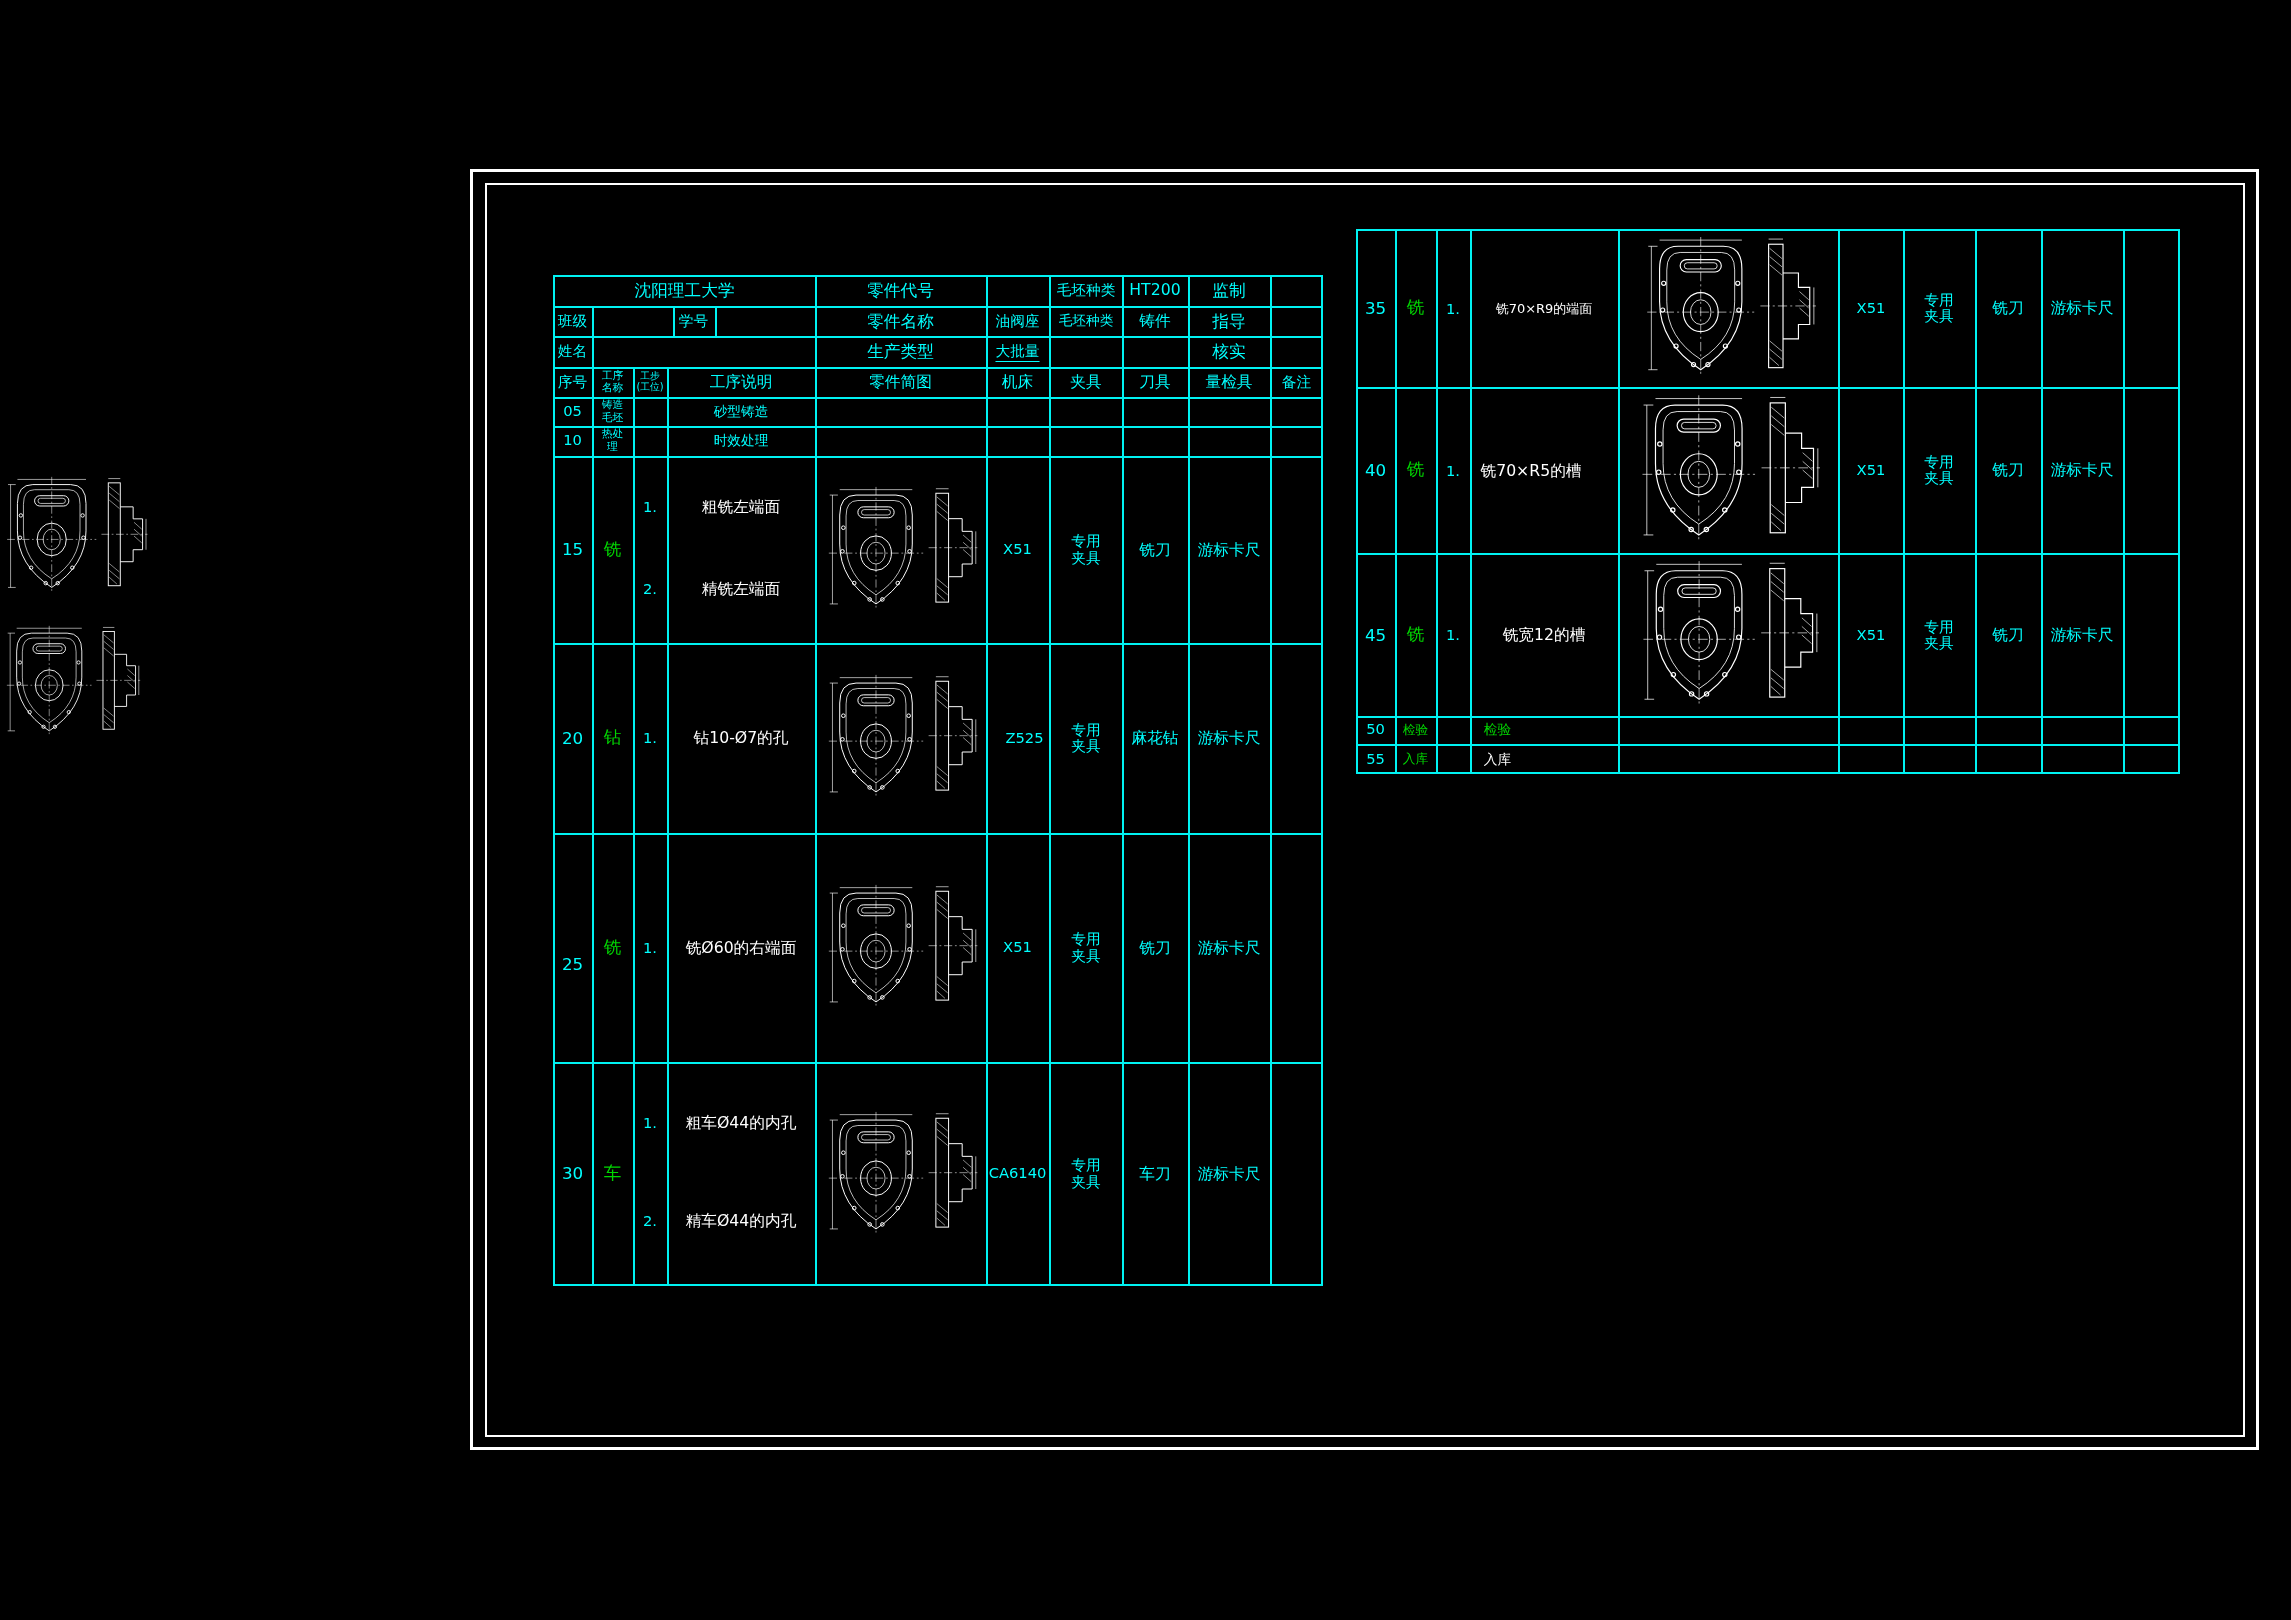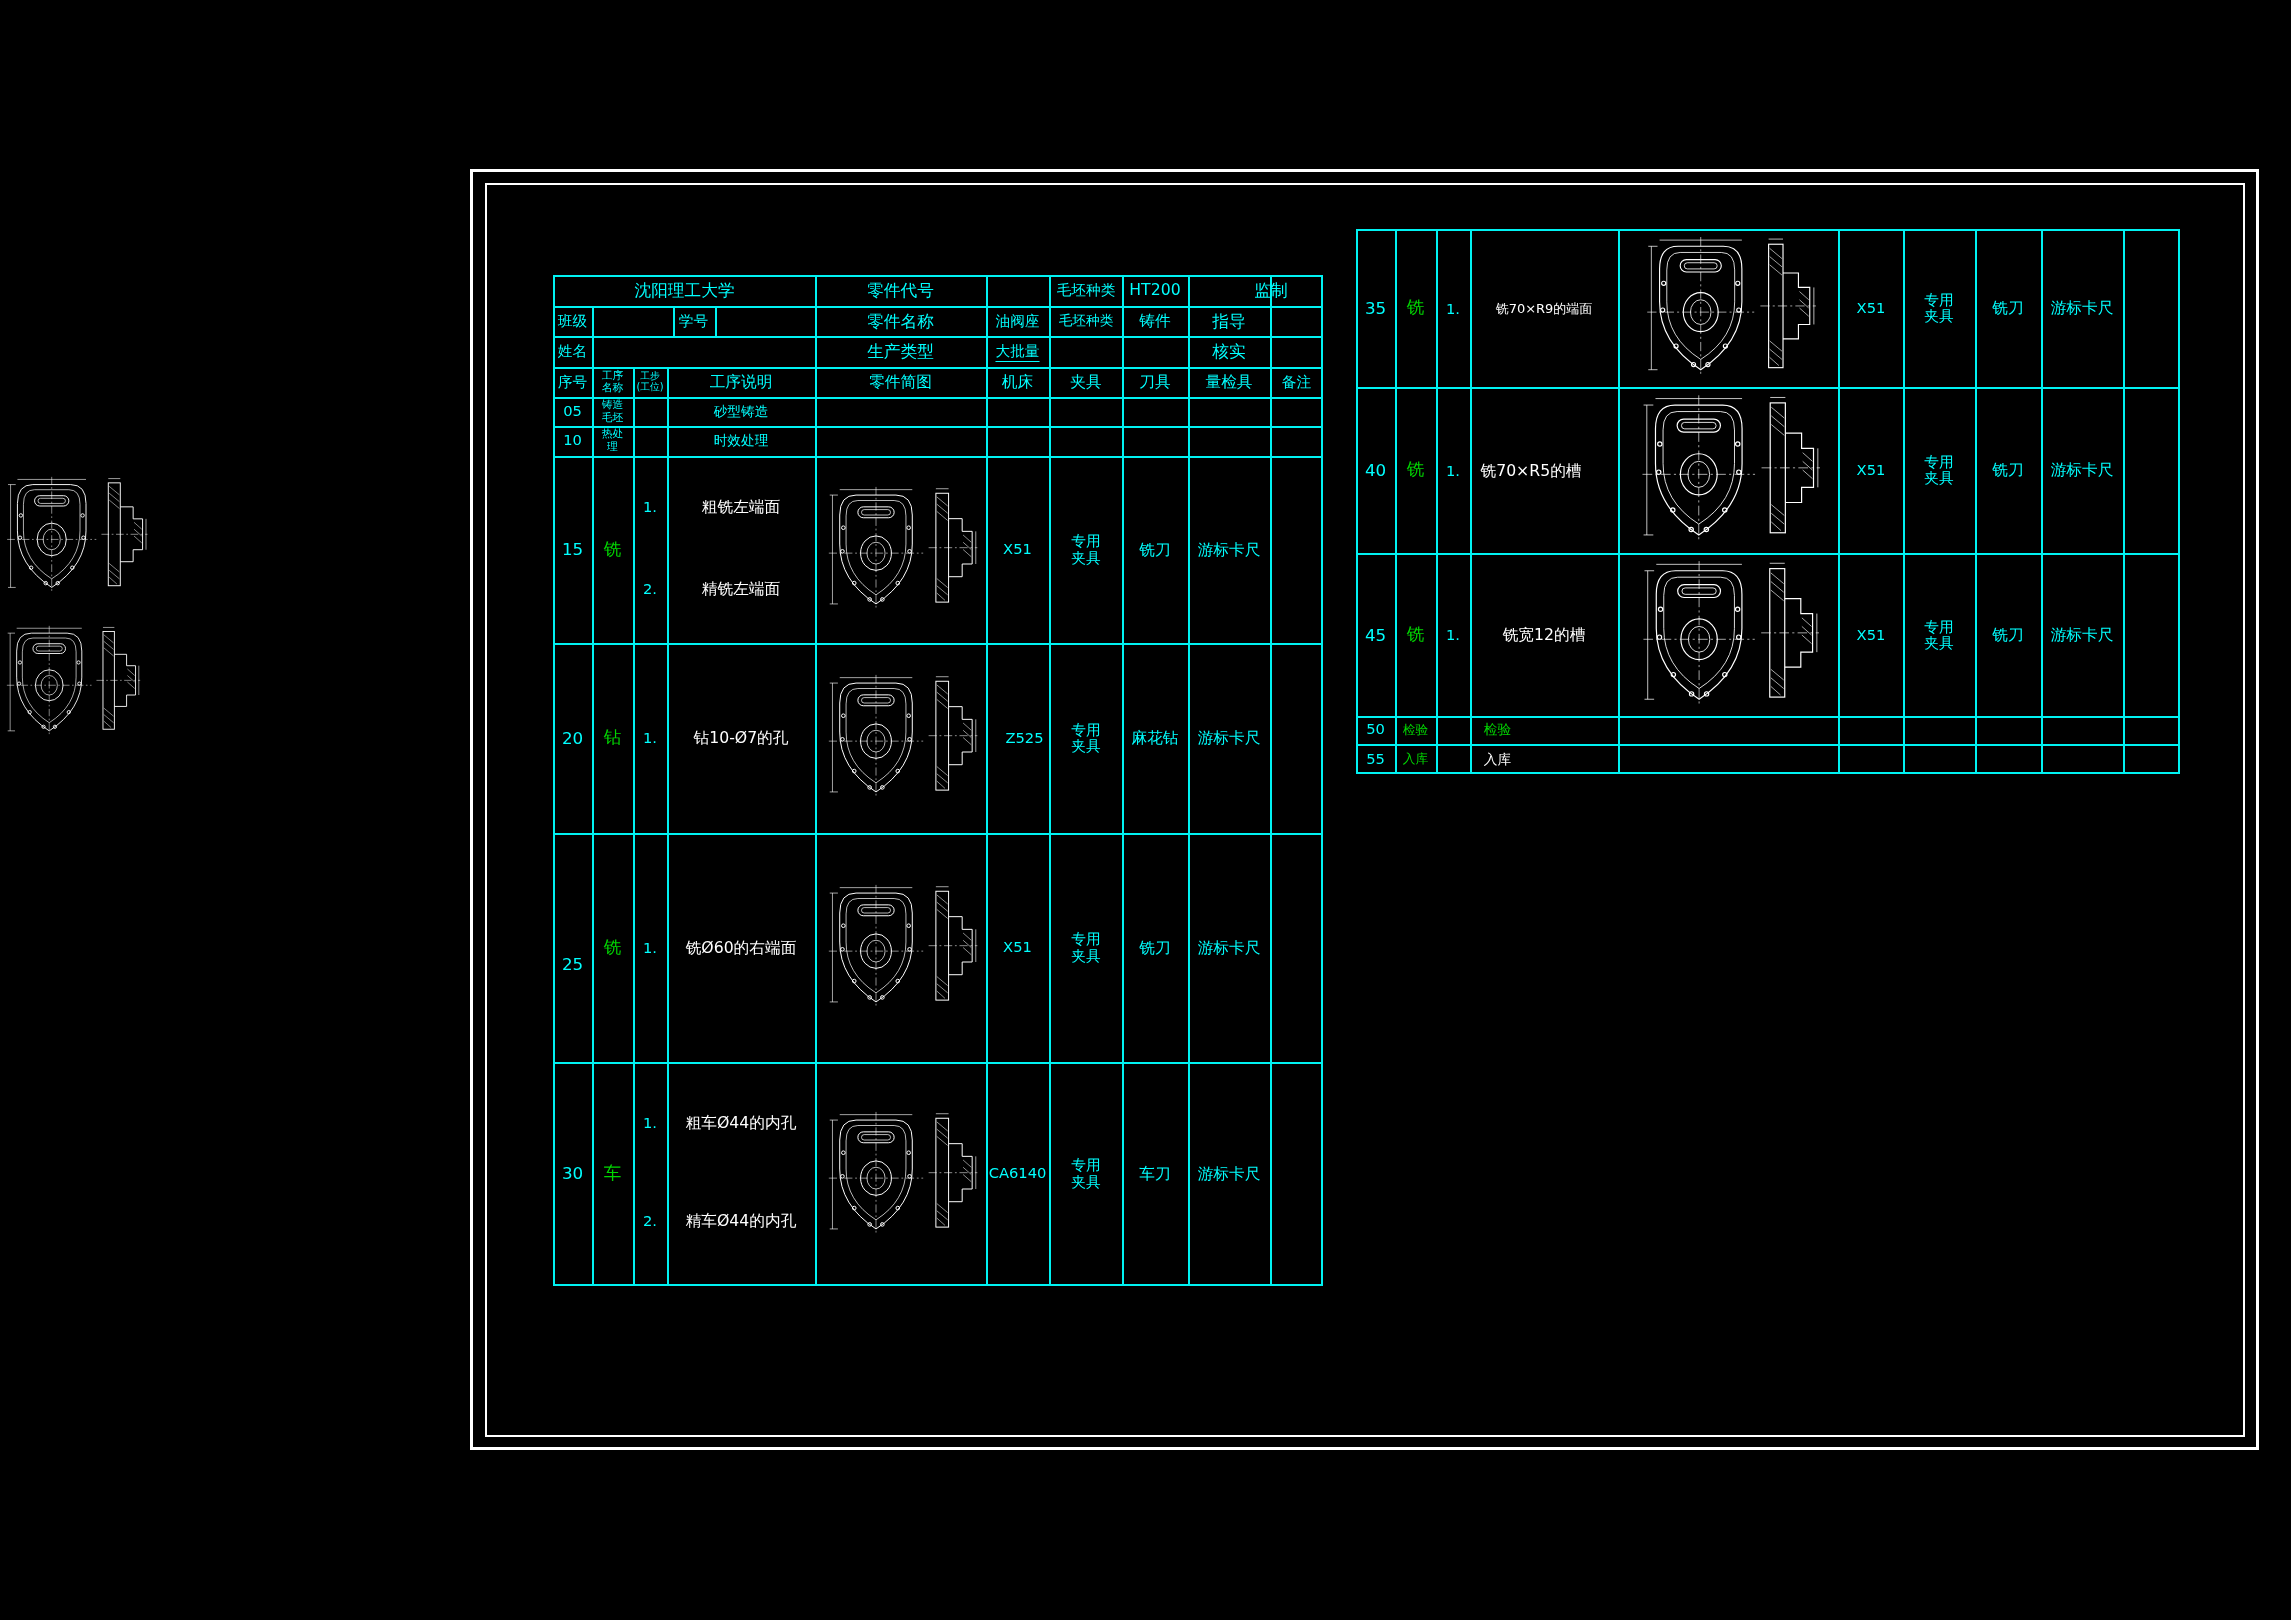--- a/index.html
+++ b/index.html
@@ -104,21 +104,21 @@
     <div class="vline" style="left: 2041px; top: 229px; width: 2px; height: 545px;"></div>
     <div class="vline" style="left: 2123px; top: 229px; width: 2px; height: 545px;"></div>
     <div class="hline" style="left: 1356px; top: 387px; width: 824px; height: 2px;"></div>
     <div class="hline" style="left: 1356px; top: 553px; width: 824px; height: 2px;"></div>
     <div class="hline" style="left: 1356px; top: 716px; width: 824px; height: 2px;"></div>
     <div class="hline" style="left: 1356px; top: 744px; width: 824px; height: 2px;"></div>
     <div class="cell" style="left: 553px; top: 275px; width: 263px; height: 30px; font-size: 16.7px; color: rgb(0, 255, 255);">沈阳理工大学</div>
     <div class="cell" style="left: 815px; top: 275px; width: 171px; height: 30px; font-size: 16.7px; color: rgb(0, 255, 255);">零件代号</div>
     <div class="cell" style="left: 1049px; top: 275px; width: 74px; height: 30px; font-size: 14.7px; color: rgb(0, 255, 255);">毛坯种类</div>
     <div class="cell" style="left: 1122px; top: 275px; width: 66px; height: 30px; font-size: 15.7px; color: rgb(0, 255, 255);">HT200</div>
-    <div class="cell" style="left: 1188px; top: 275px; width: 82px; height: 30px; font-size: 16.7px; color: rgb(0, 255, 255); margin-left: 42px;">监制</div>
+    <div class="cell" style="left: 1188px; top: 275px; width: 82px; height: 30px; font-size: 16.7px; color: rgb(0, 255, 255);">监制</div>
     <div class="cell" style="left: 553px; top: 306px; width: 39px; height: 30px; font-size: 14.7px; color: rgb(0, 255, 255);">班级</div>
     <div class="cell" style="left: 673px; top: 306px; width: 41px; height: 30px; font-size: 14.7px; color: rgb(0, 255, 255);">学号</div>
     <div class="cell" style="left: 815px; top: 306px; width: 171px; height: 30px; font-size: 16.7px; color: rgb(0, 255, 255);">零件名称</div>
     <div class="cell" style="left: 986px; top: 306px; width: 63px; height: 30px; font-size: 14.7px; color: rgb(0, 255, 255);">油阀座</div>
     <div class="cell" style="left: 1049px; top: 306px; width: 74px; height: 30px; font-size: 13.7px; color: rgb(0, 255, 255);">毛坯种类</div>
     <div class="cell" style="left: 1122px; top: 306px; width: 66px; height: 30px; font-size: 15.7px; color: rgb(0, 255, 255);">铸件</div>
     <div class="cell" style="left: 1188px; top: 306px; width: 82px; height: 30px; font-size: 16.7px; color: rgb(0, 255, 255); text-align: center;">指导</div>
     <div class="cell" style="left: 553px; top: 336px; width: 39px; height: 30px; font-size: 14.7px; color: rgb(0, 255, 255);">姓名</div>
     <div class="cell" style="left: 815px; top: 336px; width: 171px; height: 30px; font-size: 16.7px; color: rgb(0, 255, 255);">生产类型</div>
     <div class="cell underline" style="left: 986px; top: 336px; width: 63px; height: 30px; font-size: 14.7px; color: rgb(0, 255, 255);">大批量</div>

